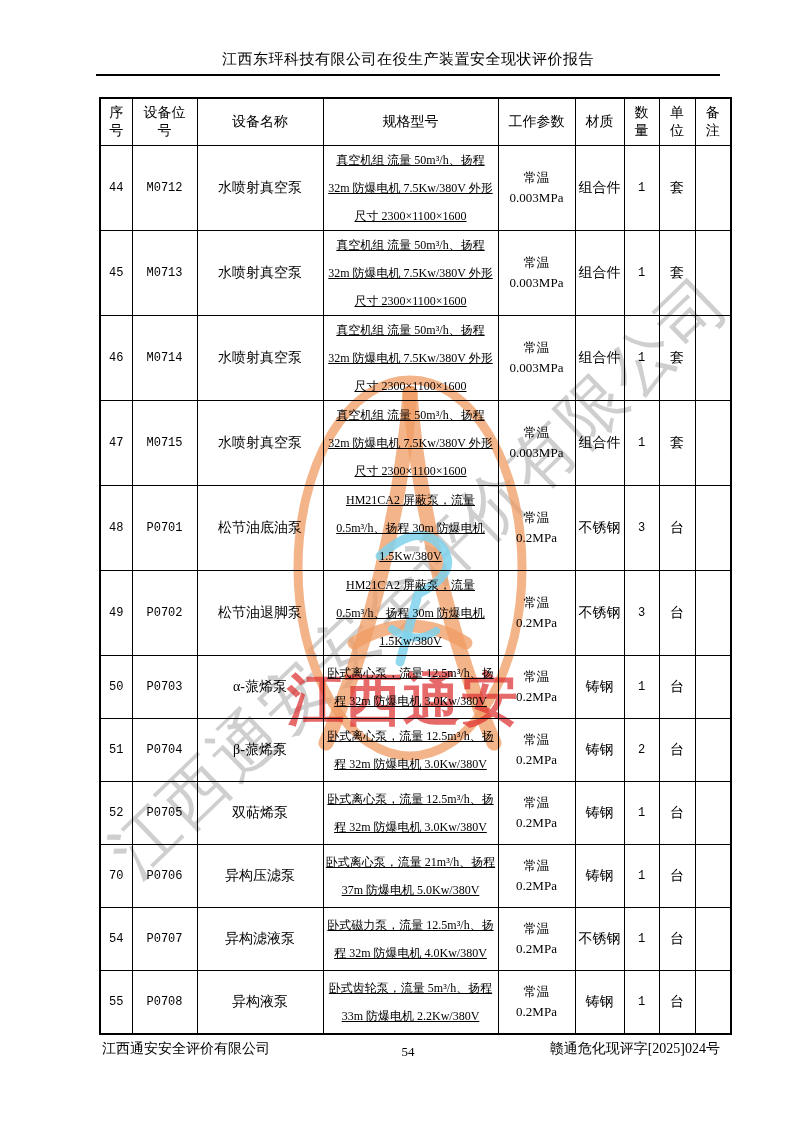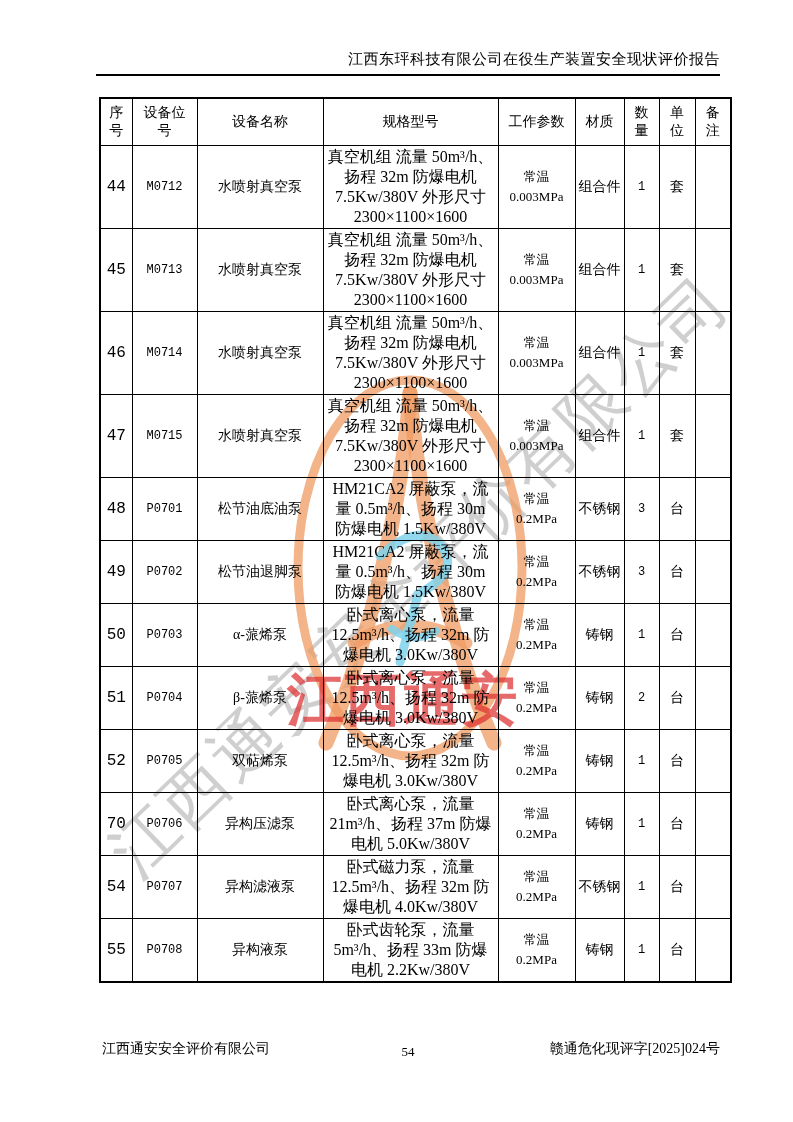--- a/index.html
+++ b/index.html
@@ -17,45 +17,45 @@
   .wm-seal{position:absolute;left:288px;top:371px;z-index:2;}
   .wm-red{
     position:absolute;left:287px;top:662px;z-index:3;
     font-size:57px;letter-spacing:1px;white-space:nowrap;
     color:rgba(222,48,48,0.72);font-weight:bold;
     font-family:"Liberation Serif","DejaVu Serif",serif;
   }
   
   .doc-title{
     position:absolute;left:96px;top:50px;width:624px;z-index:5;
-    text-align:right;font-size:15px;letter-spacing:0.5px;
+    text-align:center;font-size:15px;letter-spacing:0.5px;
   }
   .title-rule{
     position:absolute;left:96px;top:74px;width:624px;height:0;z-index:5;
     border-top:2px solid #000;
   }
   table.equip{
     position:absolute;left:99px;top:97px;z-index:5;
     width:631px;table-layout:fixed;border-collapse:collapse;
     border:2px solid #000;background:transparent;
   }
   table.equip th,table.equip td{
     border:1px solid #000;padding:0 2px;text-align:center;vertical-align:middle;
     overflow:hidden;background:transparent;
   }
   table.equip th{
     font-size:14px;font-weight:normal;line-height:1.3;white-space:pre-line;
     height:46px;
   }
   tbody tr{height:63px;}
   tbody tr.tall{height:83px;}
-  td.col-no{font-size:16px;font-family:"Liberation Mono","DejaVu Sans Mono",monospace;}
+  td.col-no{font-size:12px;font-family:"Liberation Mono","DejaVu Sans Mono",monospace;}
   td.col-tag{font-size:12px;font-family:"Liberation Mono","DejaVu Sans Mono",monospace;}
   td.col-name{font-size:14px;margin-left:16px;}
-  td.col-spec{font-size:16px;line-height:20px;}
+  td.col-spec{font-size:12px;line-height:28px;text-decoration:underline;}
   td.col-params{font-size:13px;line-height:20px;white-space:pre-line;}
   td.col-material{font-size:14px;}
   td.col-qty{font-size:12px;font-family:"Liberation Mono","DejaVu Sans Mono",monospace;}
   td.col-unit{font-size:14px;}
   td.col-note{font-size:12px;}
   
   .footer{position:absolute;left:96px;top:1040px;width:624px;height:20px;z-index:5;font-size:14px;}
   .footer-left{position:absolute;left:6px;top:0;}
   .footer-page{position:absolute;left:0;right:0;top:4px;text-align:center;font-size:13px;}
   .footer-right{position:absolute;right:0;top:0;}

